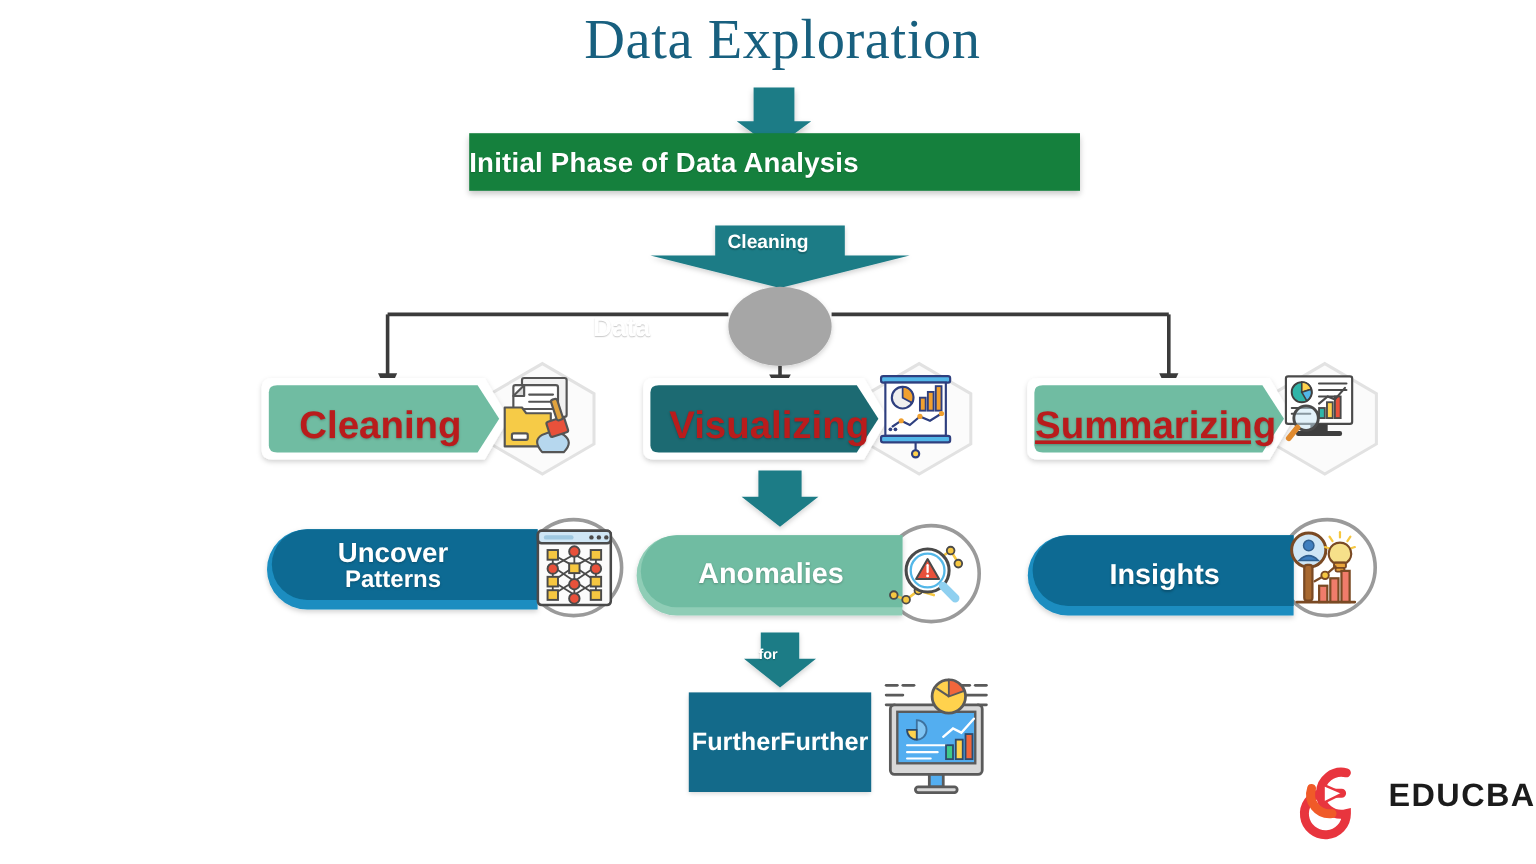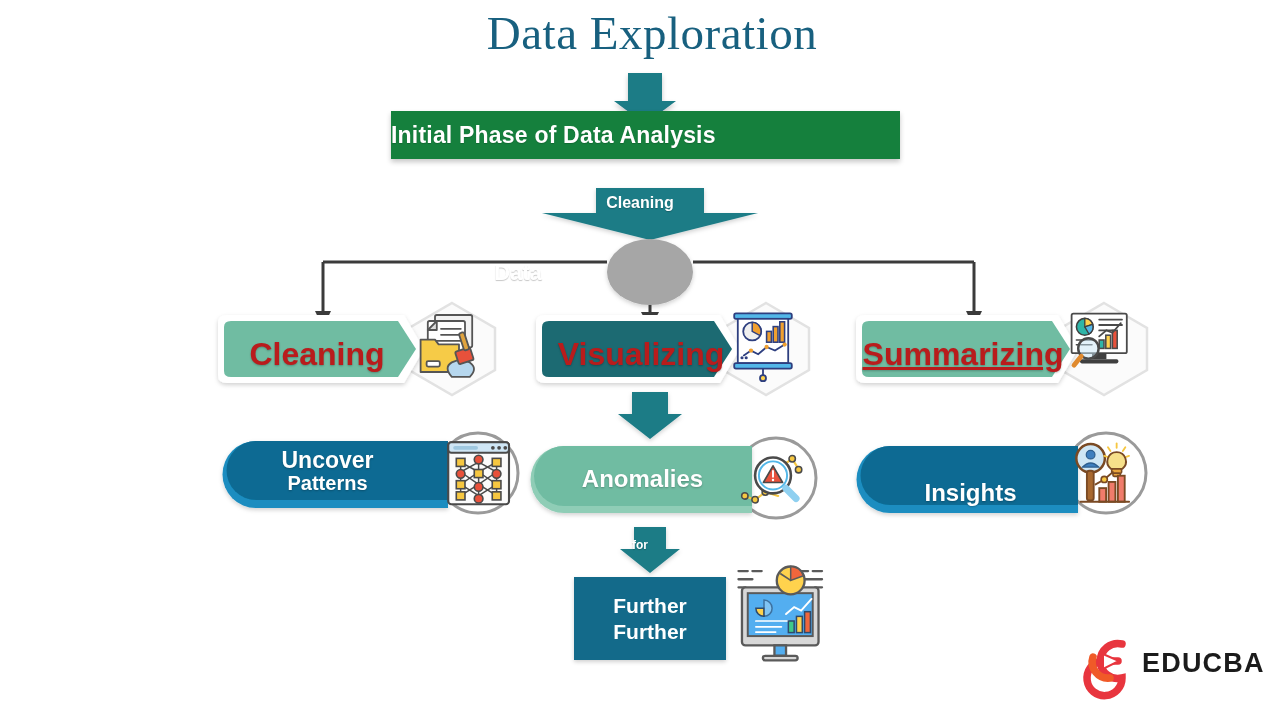--- a/index.html
+++ b/index.html
@@ -46,33 +46,33 @@
   .r1-a{left:222px;width:190px;}
   .r1-b{left:546px;width:190px;}
   .r1-c{left:868px;width:190px;text-decoration:underline;}
 
   
   .r2-lbl{position:absolute;color:#fff;font-weight:bold;text-align:center;
           text-shadow:0 1px 2px rgba(0,0,0,.25);}
   .r2-a{left:230px;top:448px;width:195px;font-size:23px;line-height:1.08;}
   .r2-a .sub{font-size:20px;display:block;}
   .r2-b{left:545px;top:465px;width:195px;font-size:24px;}
-  .r2-c{left:873px;top:479px;width:195px;font-size:24px;}
+  .r2-c{left:873px;top:466px;width:195px;font-size:24px;}
 
   
   .final-box{
     position:absolute;left:574px;top:577px;width:152px;height:83px;
     background:#136a8a;
-    display:flex;flex-direction:column;align-items:center;justify-content:center;
+    display:flex;flex-direction:row;align-items:center;justify-content:center;
     color:#fff;font-weight:bold;font-size:21px;line-height:1.2;
     box-shadow:0 2px 4px rgba(0,0,0,.18);
   }
 
   
-  .logo{position:absolute;left:1088px;top:641px;display:flex;align-items:center;gap:10px;}
+  .logo{position:absolute;left:1088px;top:641px;display:flex;align-items:center;gap:25px;}
   .logo-text{font-size:27px;font-weight:600;color:#1b1b1b;letter-spacing:1.2px;
              font-family:"Liberation Sans", sans-serif;}
 </style>
 </head>
 <body>
 
 <div id="stage">
 
   <div class="title">Data Exploration</div>
 

